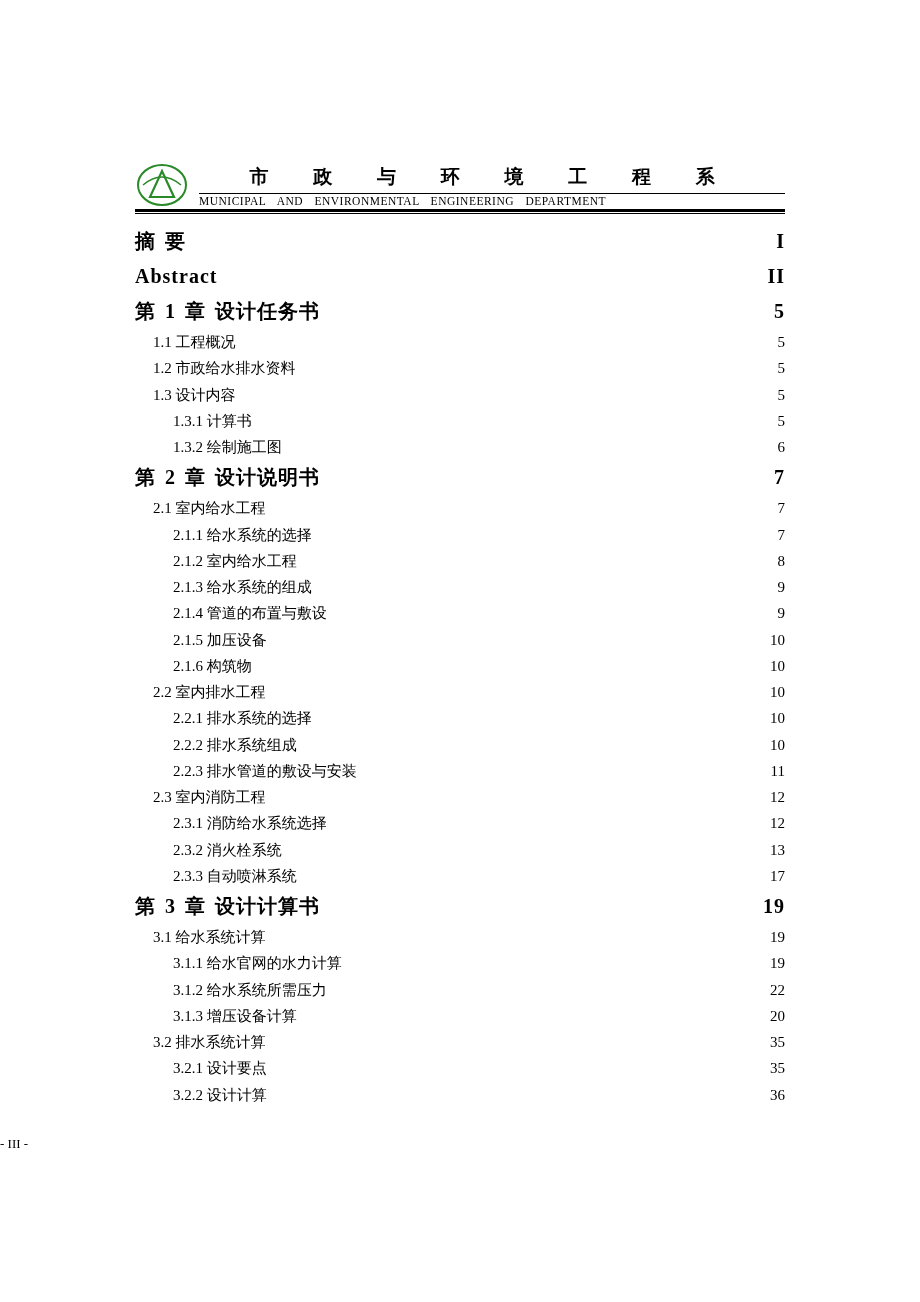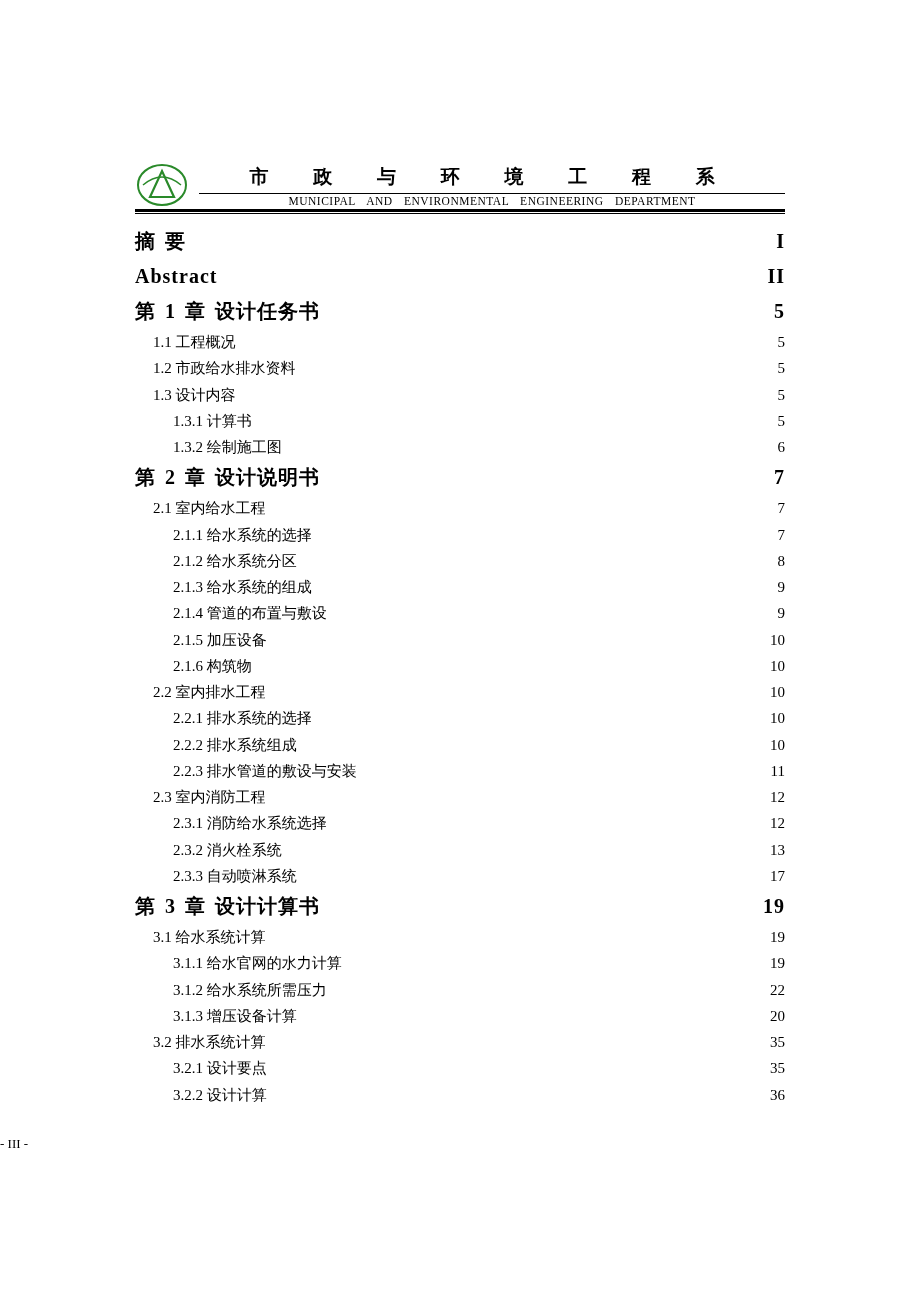--- a/index.html
+++ b/index.html
@@ -43,21 +43,21 @@
     margin-bottom: 1px;
     font-family: "SimSun", serif;
   }
   .hr1 {
     border: none;
     border-top: 1px solid #000;
     margin: 3px 0 1px 0;
   }
   .en-title {
     font-size: 11.5px;
-    text-align: center;
+    text-align: left;
     word-spacing: 8px;
     letter-spacing: 0.5px;
     font-family: "Times New Roman", serif;
     margin-bottom: 0;
   }
   .hr-thick {
     border: none;
     border-top: 3px solid #000;
     margin: 2px 0 0 0;
   }
@@ -194,21 +194,21 @@
         <span class="toc-label">2.1  室内给水工程</span>
         <span class="leader"></span>
         <span class="toc-page">7</span>
       </div>
       <div class="toc-row lvl-2">
         <span class="toc-label">2.1.1  给水系统的选择</span>
         <span class="leader"></span>
         <span class="toc-page">7</span>
       </div>
       <div class="toc-row lvl-2">
-        <span class="toc-label">2.1.2  给水系统分区</span>
+        <span class="toc-label">2.1.2  室内给水工程</span>
         <span class="leader"></span>
         <span class="toc-page">8</span>
       </div>
       <div class="toc-row lvl-2">
         <span class="toc-label">2.1.3  给水系统的组成</span>
         <span class="leader"></span>
         <span class="toc-page">9</span>
       </div>
       <div class="toc-row lvl-2">
         <span class="toc-label">2.1.4  管道的布置与敷设</span>

